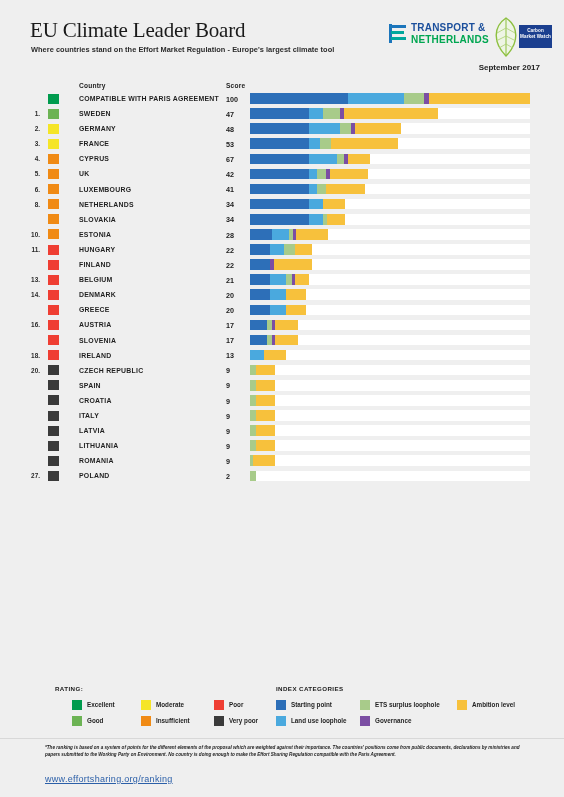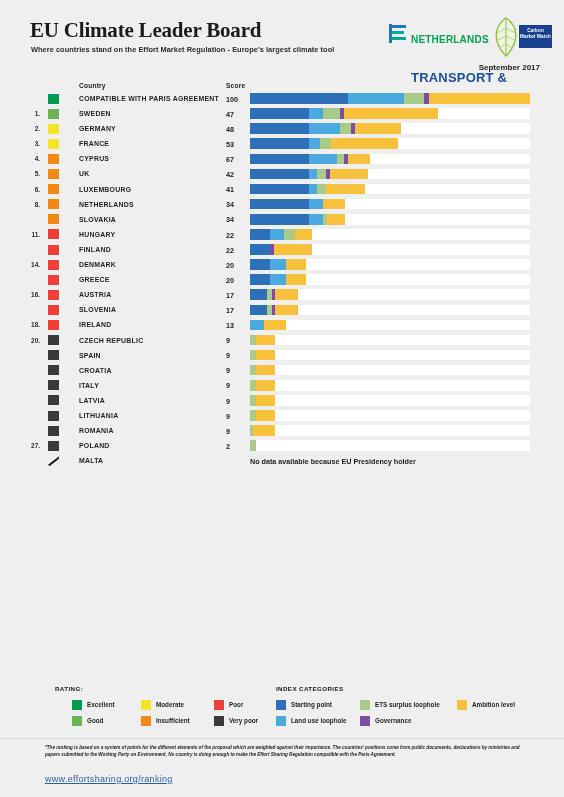--- a/index.html
+++ b/index.html
@@ -24,21 +24,21 @@
     position: absolute;
     left: 0; top: 0;
     width: 564px;
     height: 72px;
     background: #efefef;
   }
   .title {
     position: absolute;
     left: 30px; top: 18px;
     font-family: "Liberation Serif", serif;
-    font-weight: bold;
+    font-weight: normal;
     font-size: 21px;
     color: #1a1a1a;
     letter-spacing: -0.2px;
     white-space: nowrap;
   }
   .subtitle {
     position: absolute;
     left: 31px; top: 45px;
     font-size: 7.4px;
     font-weight: bold;
@@ -67,26 +67,25 @@
   .te-bar.b2 { left: 2px;  top: 7px;  width: 13px; background:#00a79d; }
   .te-bar.b3 { left: 2px;  top: 13px; width: 15px; background:#00a79d; }
   .te-vert {
     position: absolute;
     left: 0; top: 0; width: 2.5px; height: 19px;
     background: #1b75bb;
   }
   .te-text1 {
     position: absolute;
     left: 22px; top: 0px;
-    font-size: 13px;
+    font-size: 10px;
     font-weight: bold;
     color: #1b4f9c;
     letter-spacing: 0.2px;
     white-space: nowrap;
-    margin-top: 48px;
   }
   .te-text2 {
     position: absolute;
     left: 22px; top: 12px;
     font-size: 10px;
     font-weight: bold;
     color: #00a651;
     letter-spacing: 0.2px;
     white-space: nowrap;
   }
@@ -443,20 +442,35 @@
         <div class="row-track">
           <div class="row-bar" style="width: 95.2px;">
             <div class="seg" style="width: 58.8px; background: rgb(45, 111, 184);"></div>
             <div class="seg" style="width: 14px; background: rgb(74, 169, 222);"></div>
             <div class="seg" style="width: 4.2px; background: rgb(168, 203, 138);"></div>
             <div class="seg" style="width: 18.2px; background: rgb(247, 193, 60);"></div>
           </div>
         </div>
       </div>
       <div class="row">
+        <div class="row-rank">10.</div>
+        <div class="row-swatch" style="background: rgb(240, 138, 20);"></div>
+        <div class="row-country">ESTONIA</div>
+        <div class="row-score">28</div>
+        <div class="row-track">
+          <div class="row-bar" style="width: 78.4px;">
+            <div class="seg" style="width: 22.4px; background: rgb(45, 111, 184);"></div>
+            <div class="seg" style="width: 16.8px; background: rgb(74, 169, 222);"></div>
+            <div class="seg" style="width: 4.2px; background: rgb(168, 203, 138);"></div>
+            <div class="seg" style="width: 2.8px; background: rgb(123, 78, 163);"></div>
+            <div class="seg" style="width: 32.2px; background: rgb(247, 193, 60);"></div>
+          </div>
+        </div>
+      </div>
+      <div class="row">
         <div class="row-rank">11.</div>
         <div class="row-swatch" style="background: rgb(239, 62, 51);"></div>
         <div class="row-country">HUNGARY</div>
         <div class="row-score">22</div>
         <div class="row-track">
           <div class="row-bar" style="width: 61.6px;">
             <div class="seg" style="width: 19.6px; background: rgb(45, 111, 184);"></div>
             <div class="seg" style="width: 14px; background: rgb(74, 169, 222);"></div>
             <div class="seg" style="width: 11.2px; background: rgb(168, 203, 138);"></div>
             <div class="seg" style="width: 16.8px; background: rgb(247, 193, 60);"></div>
@@ -470,20 +484,35 @@
         <div class="row-score">22</div>
         <div class="row-track">
           <div class="row-bar" style="width: 61.6px;">
             <div class="seg" style="width: 19.6px; background: rgb(45, 111, 184);"></div>
             <div class="seg" style="width: 4.2px; background: rgb(123, 78, 163);"></div>
             <div class="seg" style="width: 37.8px; background: rgb(247, 193, 60);"></div>
           </div>
         </div>
       </div>
       <div class="row">
+        <div class="row-rank">13.</div>
+        <div class="row-swatch" style="background: rgb(239, 62, 51);"></div>
+        <div class="row-country">BELGIUM</div>
+        <div class="row-score">21</div>
+        <div class="row-track">
+          <div class="row-bar" style="width: 58.8px;">
+            <div class="seg" style="width: 19.6px; background: rgb(45, 111, 184);"></div>
+            <div class="seg" style="width: 16.8px; background: rgb(74, 169, 222);"></div>
+            <div class="seg" style="width: 5.6px; background: rgb(168, 203, 138);"></div>
+            <div class="seg" style="width: 2.8px; background: rgb(123, 78, 163);"></div>
+            <div class="seg" style="width: 14px; background: rgb(247, 193, 60);"></div>
+          </div>
+        </div>
+      </div>
+      <div class="row">
         <div class="row-rank">14.</div>
         <div class="row-swatch" style="background: rgb(239, 62, 51);"></div>
         <div class="row-country">DENMARK</div>
         <div class="row-score">20</div>
         <div class="row-track">
           <div class="row-bar" style="width: 56px;">
             <div class="seg" style="width: 19.6px; background: rgb(45, 111, 184);"></div>
             <div class="seg" style="width: 16.8px; background: rgb(74, 169, 222);"></div>
             <div class="seg" style="width: 19.6px; background: rgb(247, 193, 60);"></div>
           </div>
@@ -629,26 +658,20 @@
       <div class="row">
         <div class="row-rank">27.</div>
         <div class="row-swatch" style="background: rgb(58, 58, 58);"></div>
         <div class="row-country">POLAND</div>
         <div class="row-score">2</div>
         <div class="row-track">
           <div class="row-bar" style="width: 5.6px;">
             <div class="seg" style="width: 5.6px; background: rgb(168, 203, 138);"></div>
           </div>
         </div>
-      </div>
-      <div class="row">
-        <div class="row-rank"></div>
-        <div class="row-swatch slash"></div>
-        <div class="row-country">MALTA</div>
-        <div class="row-note">No data available because EU Presidency holder</div>
       </div>
     </div>
 
   <div class="legend">
     <div class="legend-title rating">RATING:</div>
     <div class="legend-title index">INDEX CATEGORIES</div>
     <div id="legend-rating-items">
         <div class="lg-item" style="left: 72px; top: 23px;">
           <span class="lg-chip" style="background: rgb(0, 155, 78);"></span>
           <span class="lg-label">Excellent</span>

